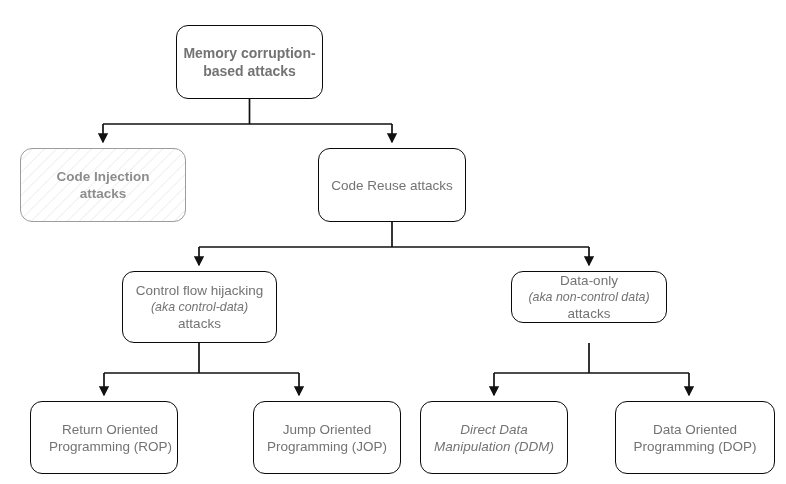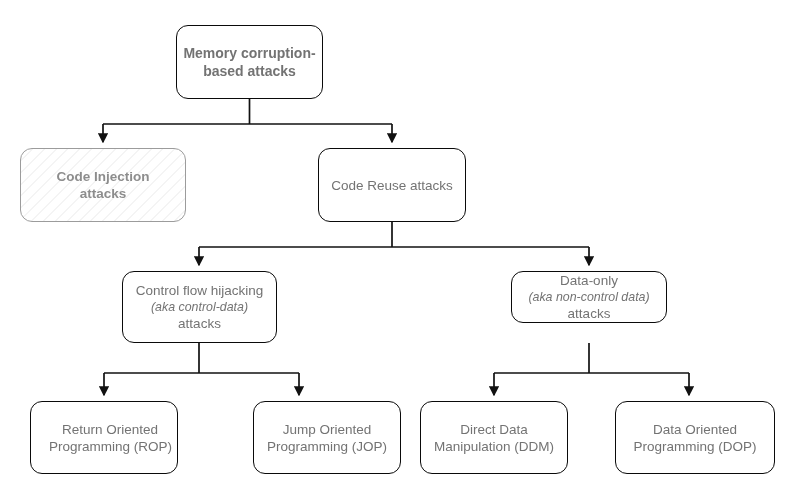--- a/index.html
+++ b/index.html
@@ -149,21 +149,21 @@
     </span>
   </div>
 
   <div class="node" style="left:225px; top:401px; width:148px; height:73px;margin-left:28px;">
     <span class="lines">
       <span class="l">Jump Oriented</span>
       <span class="l">Programming (JOP)</span>
     </span>
   </div>
 
-  <div class="node" style="left:420px; top:401px; width:148px; height:73px;">
+  <div class="node" style="left:420px; top:401px; width:148px; height:73px;font-style:italic;">
     <span class="lines">
       <span class="l">Direct Data</span>
       <span class="l">Manipulation (DDM)</span>
     </span>
   </div>
 
   <div class="node" style="left:615px; top:401px; width:160px; height:73px;">
     <span class="lines">
       <span class="l">Data Oriented</span>
       <span class="l">Programming (DOP)</span>

